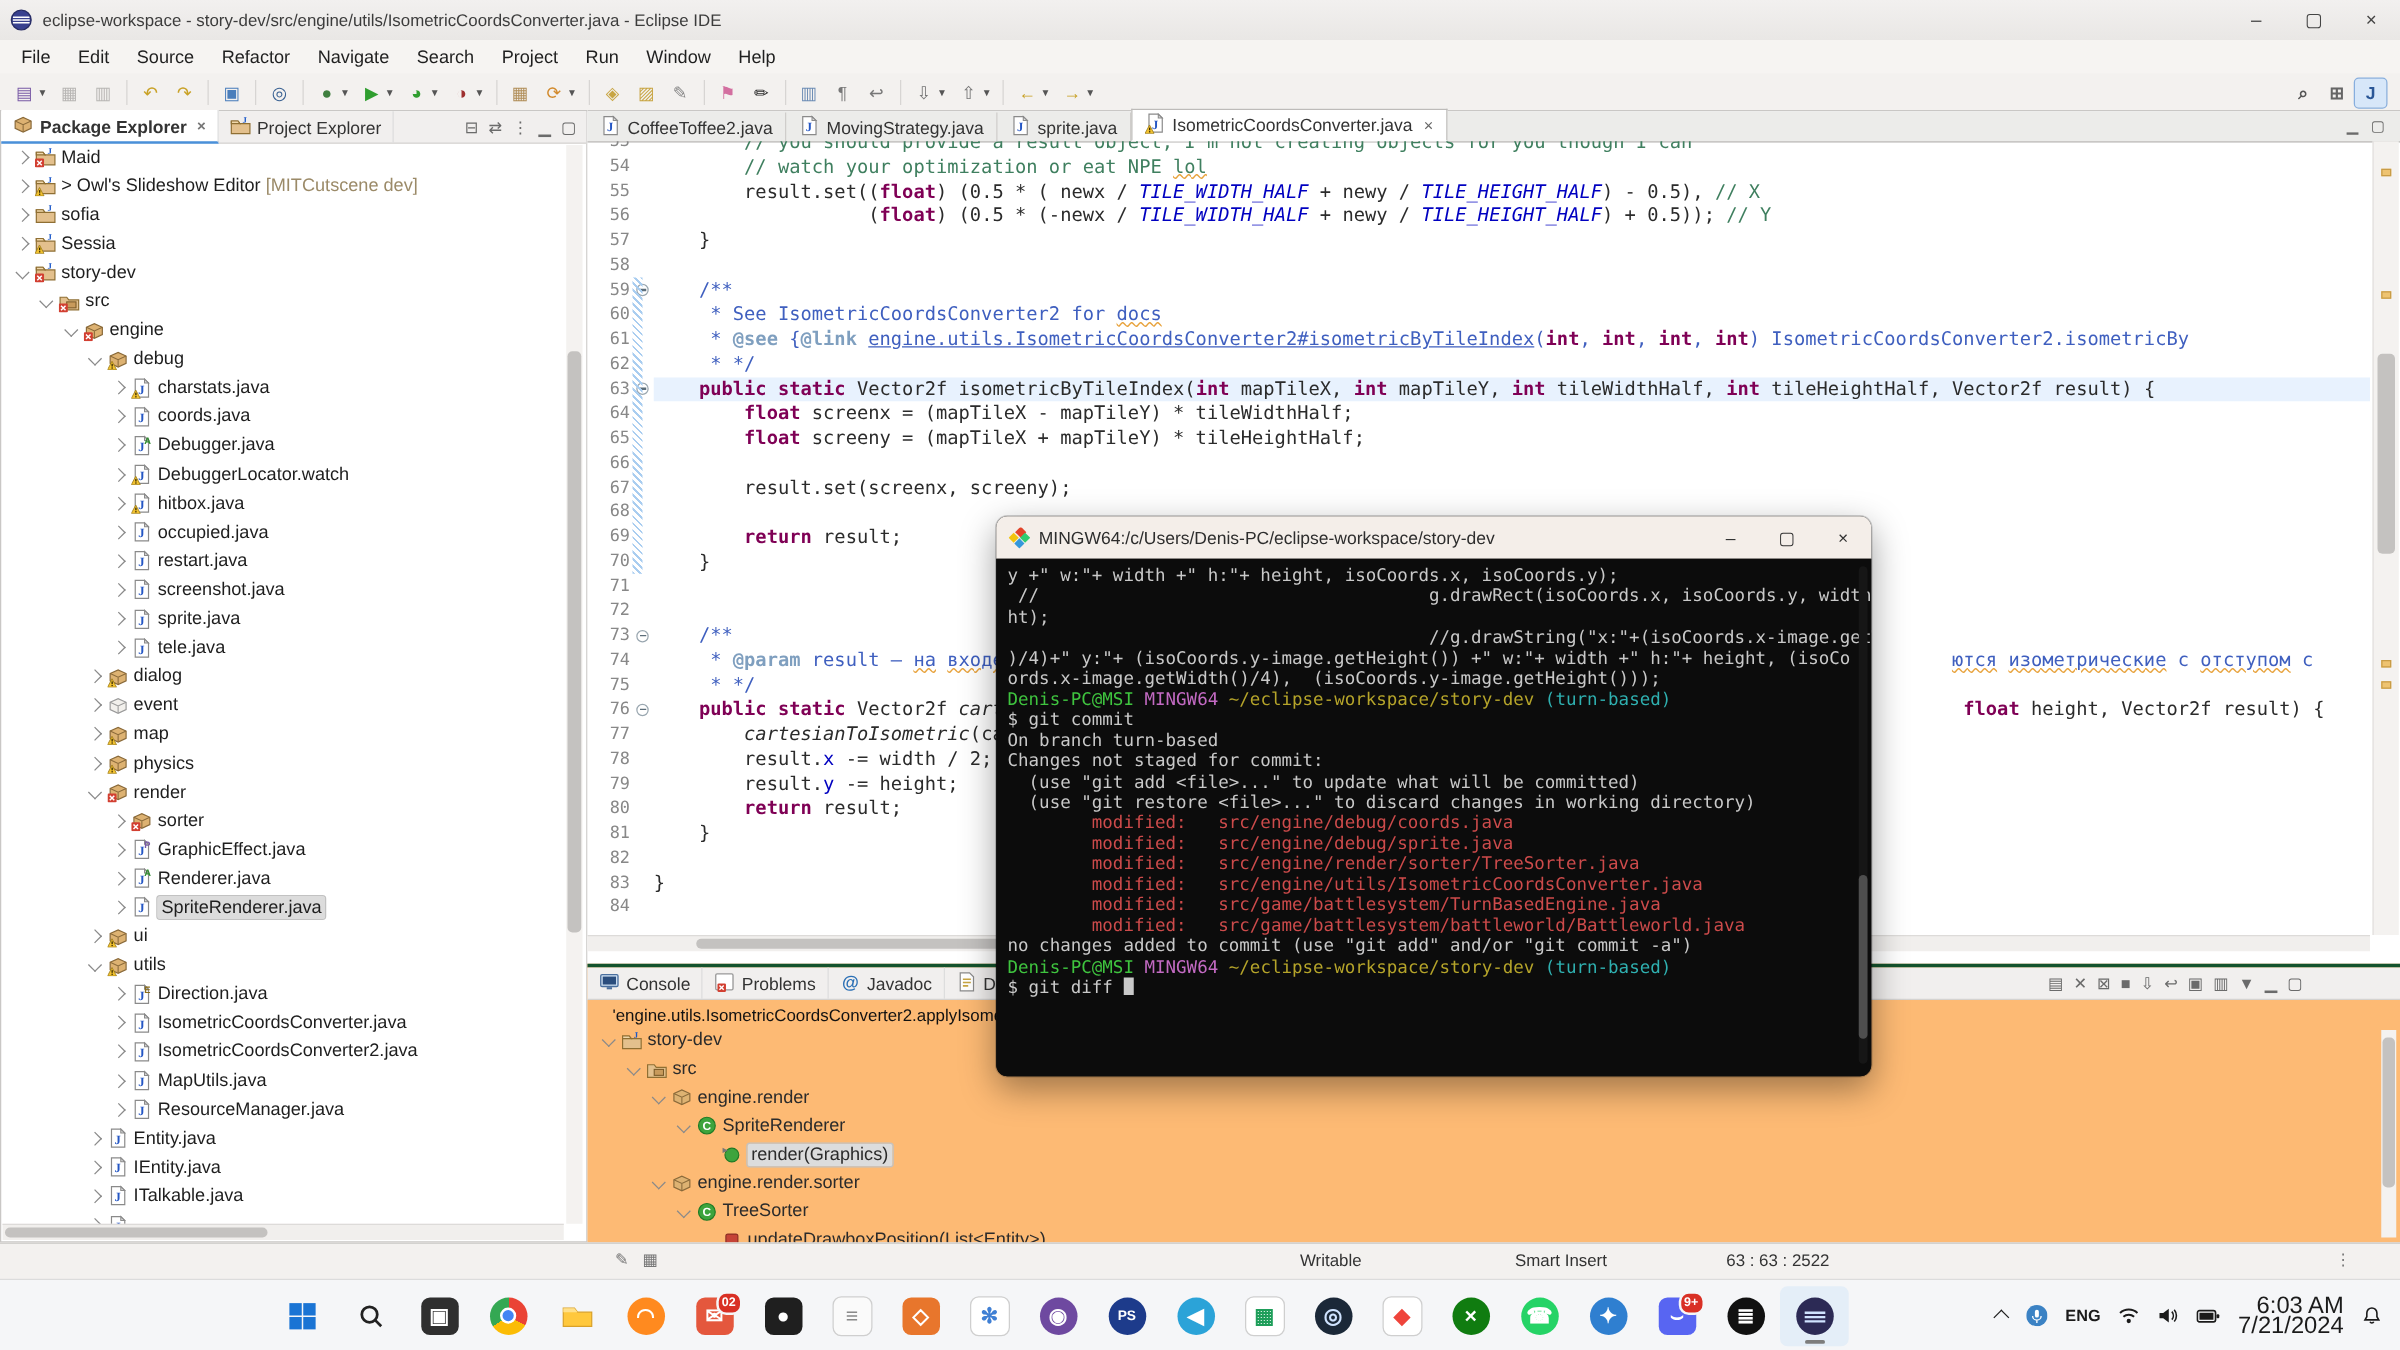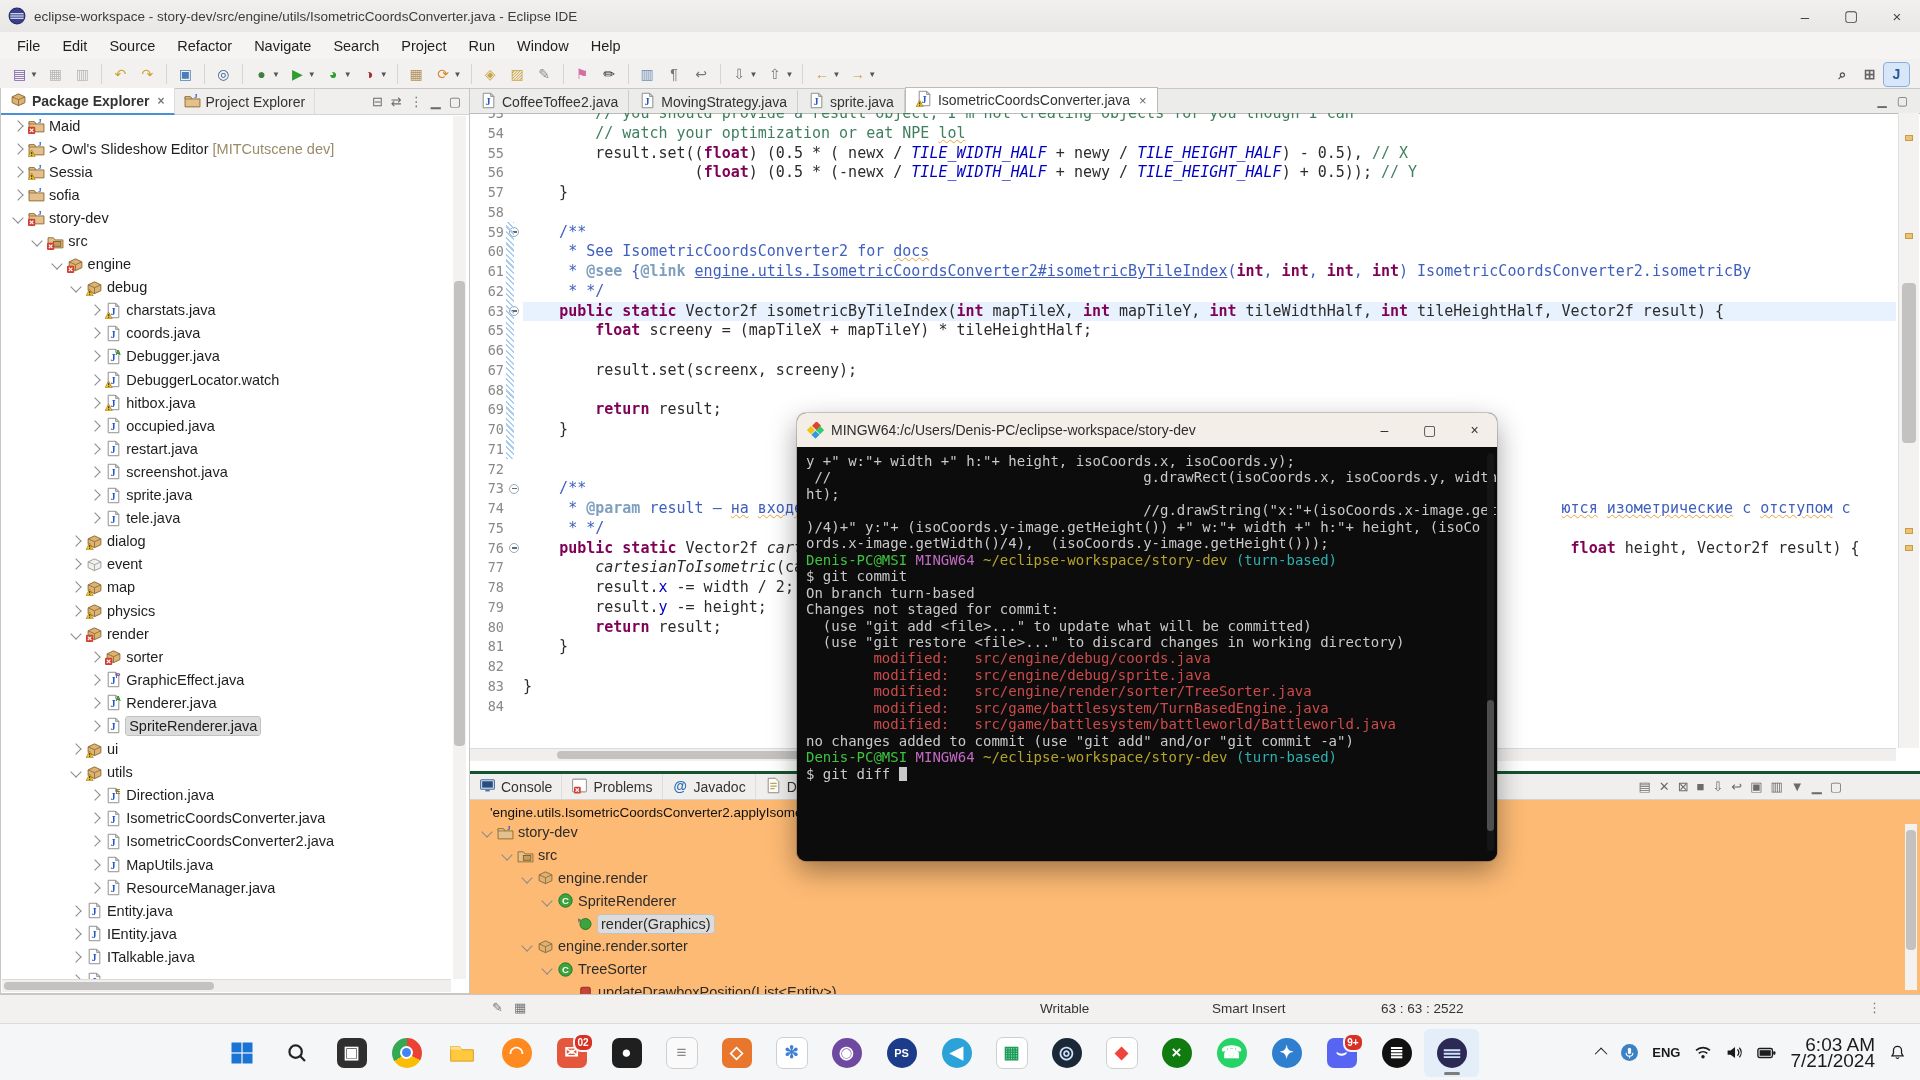--- a/index.html
+++ b/index.html
@@ -315,37 +315,37 @@
           </span>
           <span>&gt; Owl's Slideshow Editor<span class="deco"> [MITCutscene dev]</span></span>
         </div>
         <div class="pe-row">
           <span class="chev closed" style="margin-left:13px"></span>
           <span class="pe-ic">
             <svg width="17" height="17" viewBox="0 0 16 16" aria-hidden="true">
               <path d="M1 4.5h5l1.5 2H15v7.5H1z" fill="#e3c08d" stroke="#8f6f33" stroke-width="0.9"></path>
               <path d="M1 4.5h5l1.5 2H1z" fill="#efd7ab" stroke="#8f6f33" stroke-width="0.9"></path>
               <text x="9.5" y="5.8" font-size="6.5" font-weight="bold" fill="#1a57c8" font-family="serif">J</text>
+            </svg>
+          </span>
+          <span>sofia</span>
+        </div>
+        <div class="pe-row">
+          <span class="chev closed" style="margin-left:13px"></span>
+          <span class="pe-ic">
+            <svg width="17" height="17" viewBox="0 0 16 16" aria-hidden="true">
+              <path d="M1 4.5h5l1.5 2H15v7.5H1z" fill="#e3c08d" stroke="#8f6f33" stroke-width="0.9"></path>
+              <path d="M1 4.5h5l1.5 2H1z" fill="#efd7ab" stroke="#8f6f33" stroke-width="0.9"></path>
+              <text x="9.5" y="5.8" font-size="6.5" font-weight="bold" fill="#1a57c8" font-family="serif">J</text>
               <path d="M3.4 9.4L6.8 15.8H0z" fill="#f2c230" stroke="#9a7a17" stroke-width="0.6"></path>
               <rect x="3" y="11.4" width="1" height="2" fill="#3a2c00"></rect>
               <rect x="3" y="14" width="1" height="1" fill="#3a2c00"></rect>
             </svg>
           </span>
           <span>Sessia</span>
-        </div>
-        <div class="pe-row">
-          <span class="chev closed" style="margin-left:13px"></span>
-          <span class="pe-ic">
-            <svg width="17" height="17" viewBox="0 0 16 16" aria-hidden="true">
-              <path d="M1 4.5h5l1.5 2H15v7.5H1z" fill="#e3c08d" stroke="#8f6f33" stroke-width="0.9"></path>
-              <path d="M1 4.5h5l1.5 2H1z" fill="#efd7ab" stroke="#8f6f33" stroke-width="0.9"></path>
-              <text x="9.5" y="5.8" font-size="6.5" font-weight="bold" fill="#1a57c8" font-family="serif">J</text>
-            </svg>
-          </span>
-          <span>sofia</span>
         </div>
         <div class="pe-row">
           <span class="chev open" style="margin-left:13px"></span>
           <span class="pe-ic">
             <svg width="17" height="17" viewBox="0 0 16 16" aria-hidden="true">
               <path d="M1 4.5h5l1.5 2H15v7.5H1z" fill="#e3c08d" stroke="#8f6f33" stroke-width="0.9"></path>
               <path d="M1 4.5h5l1.5 2H1z" fill="#efd7ab" stroke="#8f6f33" stroke-width="0.9"></path>
               <text x="9.5" y="5.8" font-size="6.5" font-weight="bold" fill="#1a57c8" font-family="serif">J</text>
               <rect x="0" y="9.2" width="6.8" height="6.8" rx="1" fill="#d23f31"></rect>
               <path d="M1.7 10.9l3.4 3.4M5.1 10.9l-3.4 3.4" stroke="#fff" stroke-width="1.1"></path>
@@ -854,20 +854,25 @@
             <span class="ln">62</span>
             <span class="fold"></span>
             <span class="ct"><span class="j">     * */</span></span>
           </div>
           <div class="crow hl">
             <span class="ln">63</span>
             <span class="fold">
               <span class="fc"></span>
             </span>
             <span class="ct"><span class="p">    </span><span class="k">public</span><span class="p"> </span><span class="k">static</span><span class="p"> Vector2f isometricByTileIndex(</span><span class="k">int</span><span class="p"> mapTileX, </span><span class="k">int</span><span class="p"> mapTileY, </span><span class="k">int</span><span class="p"> tileWidthHalf, </span><span class="k">int</span><span class="p"> tileHeightHalf, Vector2f result) {</span></span>
+          </div>
+          <div class="crow">
+            <span class="ln">64</span>
+            <span class="fold"></span>
+            <span class="ct"><span class="p">        </span><span class="k">float</span><span class="p"> screenx = (mapTileX - mapTileY) * tileWidthHalf;</span></span>
           </div>
           <div class="crow">
             <span class="ln">65</span>
             <span class="fold"></span>
             <span class="ct"><span class="p">        </span><span class="k">float</span><span class="p"> screeny = (mapTileX + mapTileY) * tileHeightHalf;</span></span>
           </div>
           <div class="crow">
             <span class="ln">66</span>
             <span class="fold"></span>
             <span class="ct"></span>
@@ -1283,20 +1288,21 @@
         <div class="trow"><span class="tw"></span></div>
         <div class="trow"><span class="tg">Denis-PC@MSI </span><span class="tm">MINGW64 </span><span class="ty">~/eclipse-workspace/story-dev </span><span class="tc">(turn-based)</span></div>
         <div class="trow"><span class="tw">$ git commit</span></div>
         <div class="trow"><span class="tw">On branch turn-based</span></div>
         <div class="trow"><span class="tw">Changes not staged for commit:</span></div>
         <div class="trow"><span class="tw">  (use "git add &lt;file&gt;..." to update what will be committed)</span></div>
         <div class="trow"><span class="tw">  (use "git restore &lt;file&gt;..." to discard changes in working directory)</span></div>
         <div class="trow"><span class="tr">        modified:   src/engine/debug/coords.java</span></div>
         <div class="trow"><span class="tr">        modified:   src/engine/debug/sprite.java</span></div>
         <div class="trow"><span class="tr">        modified:   src/engine/render/sorter/TreeSorter.java</span></div>
+        <div class="trow"><span class="tr">        modified:   src/engine/utils/IsometricCoordsConverter.java</span></div>
         <div class="trow"><span class="tr">        modified:   src/game/battlesystem/TurnBasedEngine.java</span></div>
         <div class="trow"><span class="tr">        modified:   src/game/battlesystem/battleworld/Battleworld.java</span></div>
         <div class="trow"><span class="tw"></span></div>
         <div class="trow"><span class="tw">no changes added to commit (use "git add" and/or "git commit -a")</span></div>
         <div class="trow"><span class="tw"></span></div>
         <div class="trow"><span class="tg">Denis-PC@MSI </span><span class="tm">MINGW64 </span><span class="ty">~/eclipse-workspace/story-dev </span><span class="tc">(turn-based)</span></div>
         <div class="trow"><span class="tw">$ git diff </span><span class="cur"></span></div>
       </div>
     <div class="term-sb">
         <div class="thumb" style="top:62%;height:33%;"></div>

